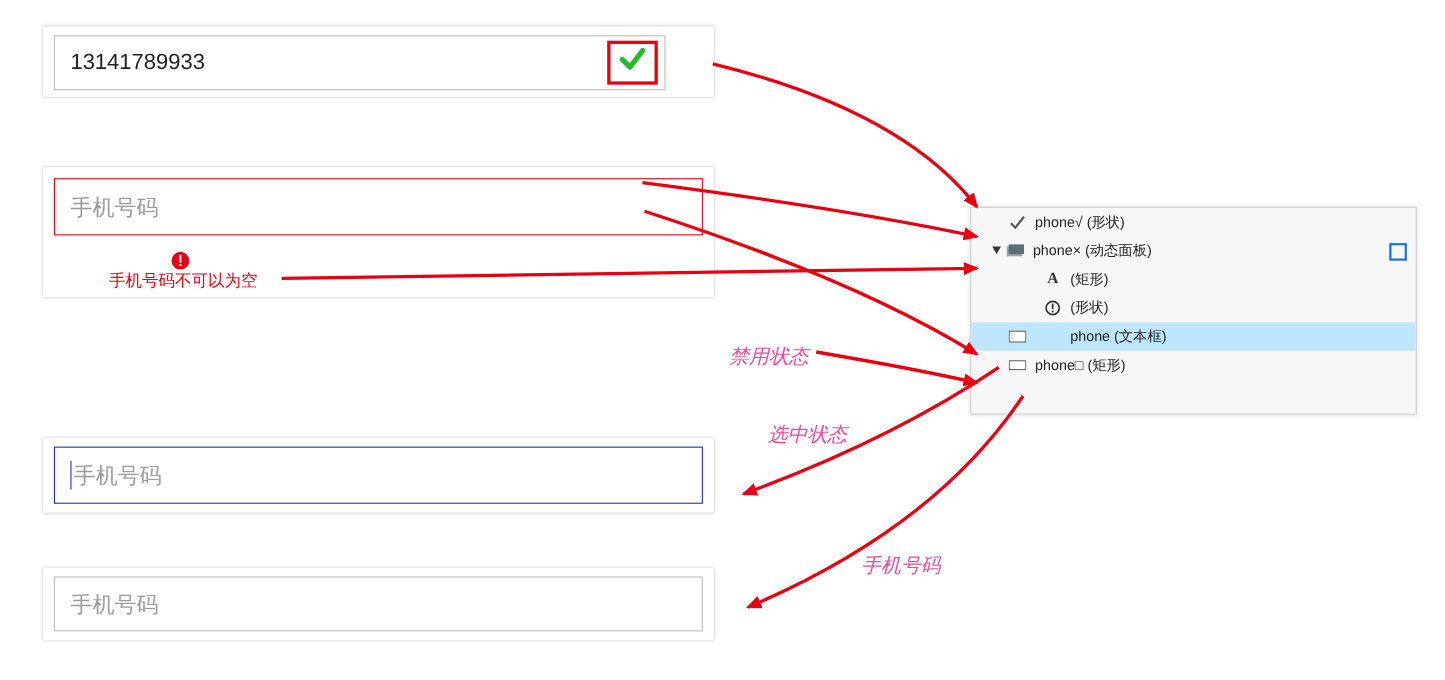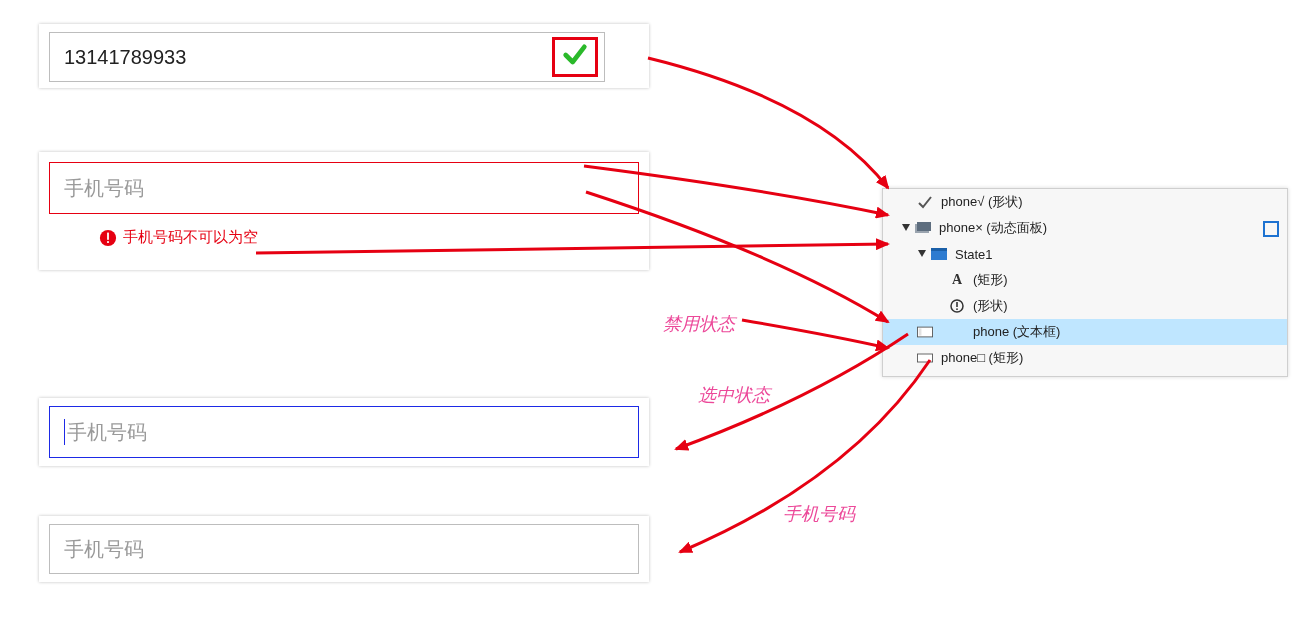--- a/index.html
+++ b/index.html
@@ -27,20 +27,21 @@
     padding: 0 14px;
     color: #222;
   }
   .placeholder { color: #9a9a9a; font-size: 20px; }
   .err-row {
     position: absolute;
     display: flex;
     align-items: center;
     color: #e60012;
     font-size: 15px;
+    flex-direction: column;
   }
   .ann { position: absolute; color: #ec4899; font-size: 18px; font-style: italic; }
 
   
   #outline {
     position: absolute;
     left: 882px;
     top: 188px;
     width: 404px;
     height: 187px;
@@ -146,34 +147,20 @@
     <span class="oicon">
       <svg width="16" height="12" viewBox="0 0 16 12">
         <rect x="0" y="2" width="14" height="9" fill="#9aa4af"></rect>
         <rect x="2" y="0" width="14" height="9" fill="#5d6d7e"></rect>
       </svg>
     </span>
     <span>phone× (动态面板)</span>
     <div class="indicator"></div>
   </div>
 
-  <div class="orow" style="padding-left:34px;">
-    <span class="tw">
-      <svg viewBox="0 0 10 10">
-          <polygon points="1,1 9,1 5,8" fill="#333"></polygon>
-        </svg>
-    </span>
-    <span class="oicon">
-      <svg width="16" height="12" viewBox="0 0 16 12">
-        <rect x="0" y="0" width="16" height="12" fill="#2d7bd0"></rect>
-        <rect x="0" y="0" width="16" height="3" fill="#1a5fa8"></rect>
-      </svg>
-    </span>
-    <span>State1</span>
-  </div>
 
   <div class="orow" style="padding-left:66px;">
     <span class="oicon" style="font-family:serif; font-size:14px; font-weight:bold; color:#333;">A</span>
     <span>(矩形)</span>
   </div>
 
   <div class="orow" style="padding-left:66px;">
     <span class="oicon">
       <svg width="14" height="14" viewBox="0 0 14 14">
         <circle cx="7" cy="7" r="6" fill="none" stroke="#333" stroke-width="1.5"></circle>

